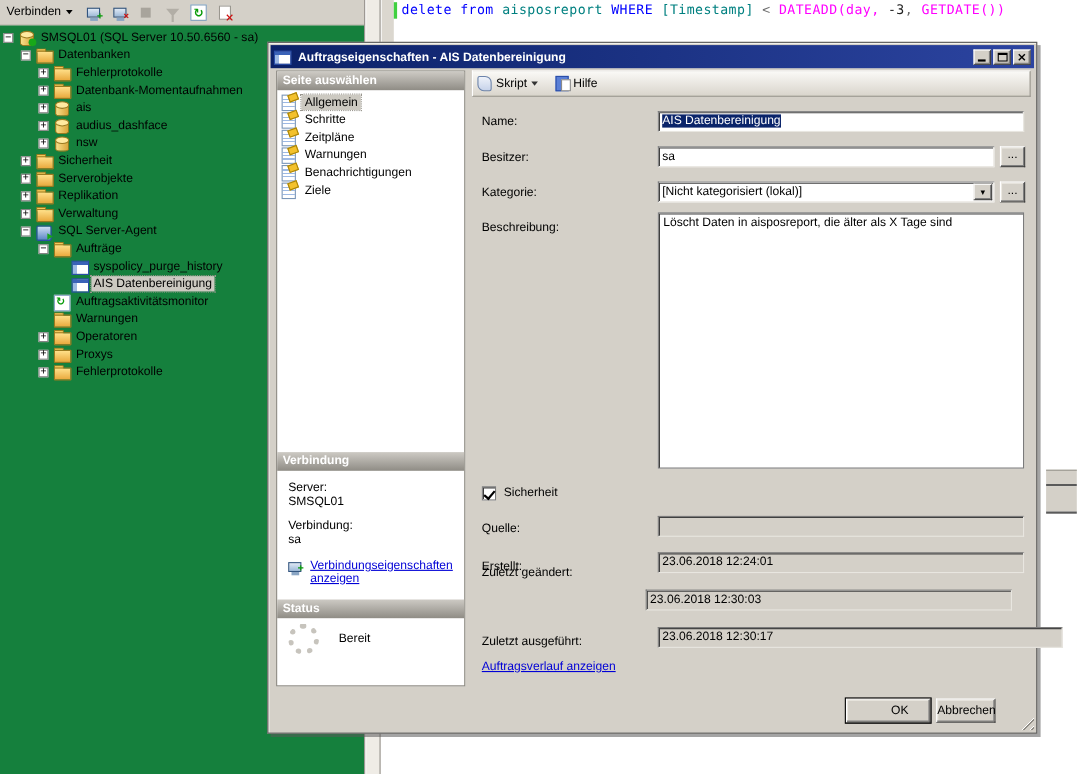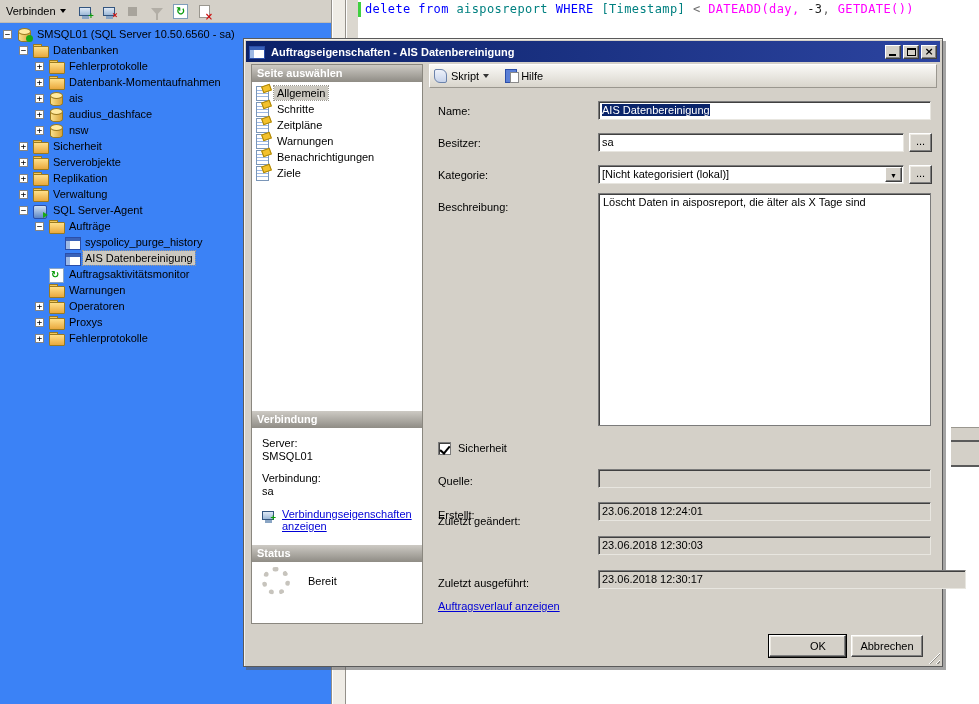--- a/index.html
+++ b/index.html
@@ -1,20 +1,20 @@
 <!DOCTYPE html>
 <html><head>
 <meta charset="utf-8">
 <style>
   * { box-sizing: border-box; margin: 0; padding: 0; }
   html,body { width: 979px; height: 704px; overflow: hidden; }
   body { font-family: "Liberation Sans", sans-serif; font-size: 11px; color:#000; background:#fff; position:relative; }
 
   
-  .oe { position:absolute; left:0; top:0; width:331px; height:704px; background:#3b82f6; }
+  .oe { position:absolute; left:0; top:0; width:331px; height:704px; background:#15803d; }
   .oe-toolbar { position:absolute; left:0; top:0; width:100%; height:23px; background:#d4d0c8;
     border-bottom:1px solid #c0bcb4; display:flex; align-items:center; gap:6px; padding:0 2px; }
   .connect-btn { display:flex; align-items:center; gap:4px; padding:2px 4px; cursor:default; }
   .dd-arrow { width:0; height:0; border-left:3px solid transparent; border-right:3px solid transparent; border-top:4px solid #000; }
   .tb-ico { width:18px; height:18px; position:relative; display:flex; align-items:center; justify-content:center; }
   .mini-pc { width:12px; height:9px; border:1px solid #33557f; background:linear-gradient(#dfe9f5,#9db9d8); position:relative; }
   .mini-pc::after { content:""; position:absolute; left:2px; bottom:-4px; width:7px; height:3px; background:#8aa5c4; }
   .badge { position:absolute; right:0; bottom:0; font:bold 9px/9px "DejaVu Sans Mono",monospace; }
   .badge.green { color:#0a9c0a; } .badge.red { color:#cc1111; }
   .stop-sq { width:9px; height:9px; background:#a8a49c; }
@@ -364,23 +364,23 @@
   <div class="checkbox"></div>
   <div class="field-label" style="left:214px;top:403px;">Sicherheit</div>
 
   <div class="field-label" style="top:436px;">Quelle:</div>
   <div class="inputbox dis" style="left:354px;top:430px;width:333px;"></div>
 
   <div class="field-label" style="top:470px;">Erstellt:</div>
   <div class="inputbox dis" style="left:354px;top:463px;width:333px;">23.06.2018 12:24:01</div>
 
   <div class="field-label" style="top:476px;">Zuletzt geändert:</div>
-  <div class="inputbox dis" style="left:354px;top:497px;width:333px;">23.06.2018 12:30:03</div>
+  <div class="inputbox dis" style="left:343px;top:497px;width:333px;">23.06.2018 12:30:03</div>
 
   <div class="field-label" style="top:538px;">Zuletzt ausgeführt:</div>
   <div class="inputbox dis" style="left:354px;top:531px;width:368px;">23.06.2018 12:30:17</div>
 
   <div class="field-label link" style="top:561px;">Auftragsverlauf anzeigen</div>
 
   <div class="btn default" style="left:525px;top:596px;width:77px;padding-left:21px;">OK</div>
-  <div class="btn" style="left:607px;top:596px;width:72px;">Abbrechen</div>
+  <div class="btn" style="left:607px;top:596px;width:54px;">Abbrechen</div>
   <div class="grip"></div>
 </div>
 
 </body></html>

